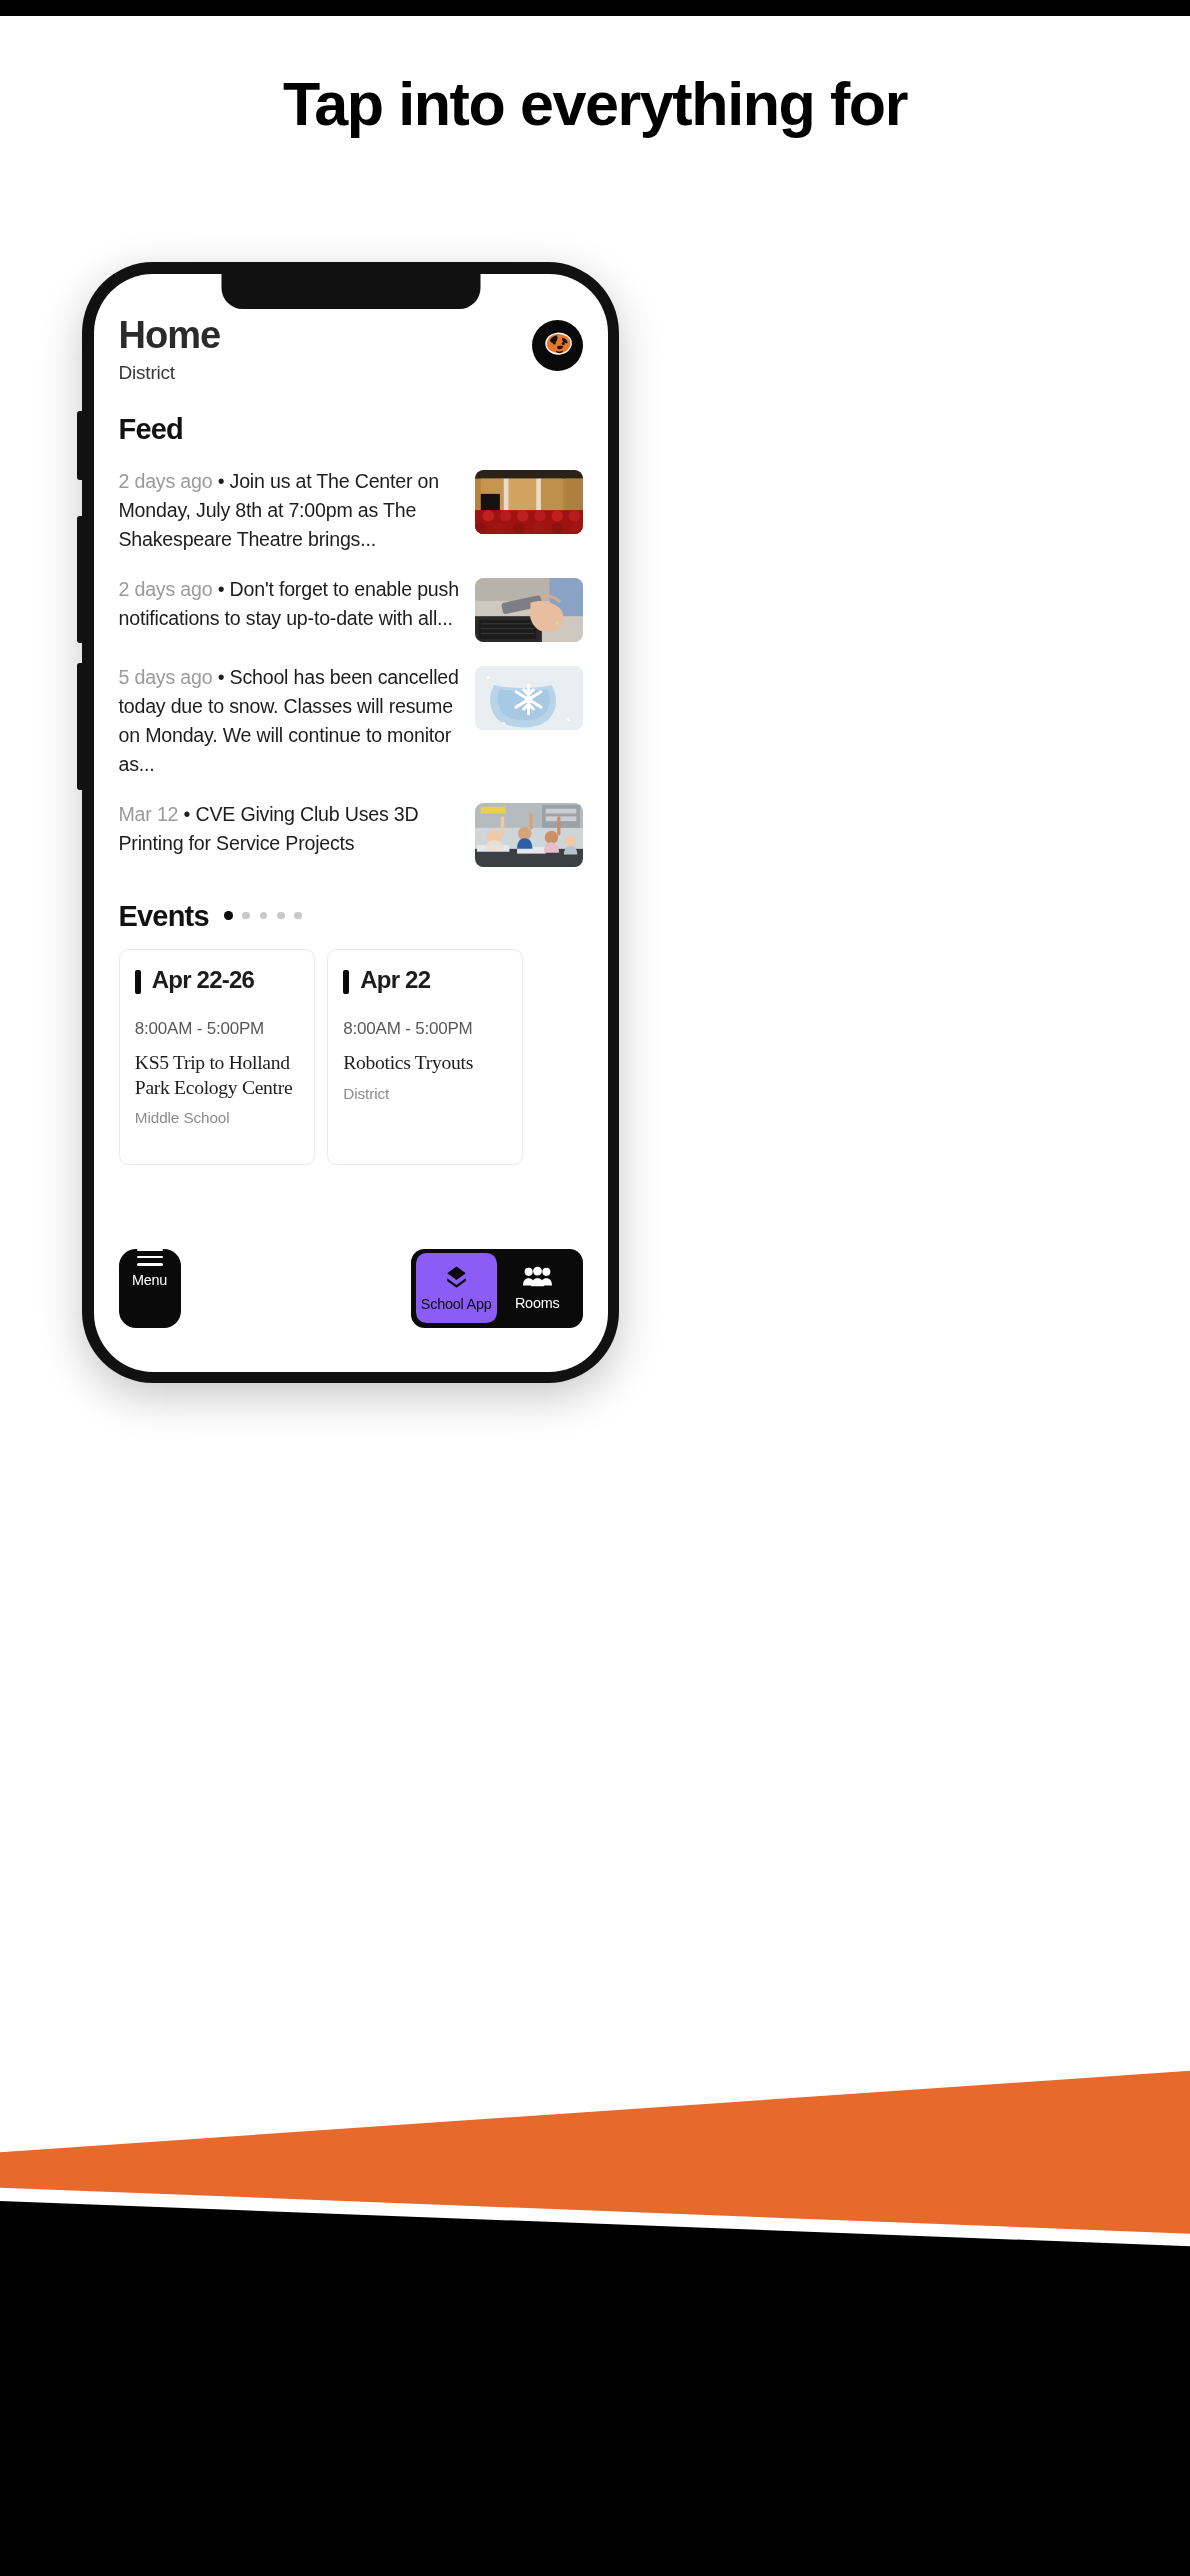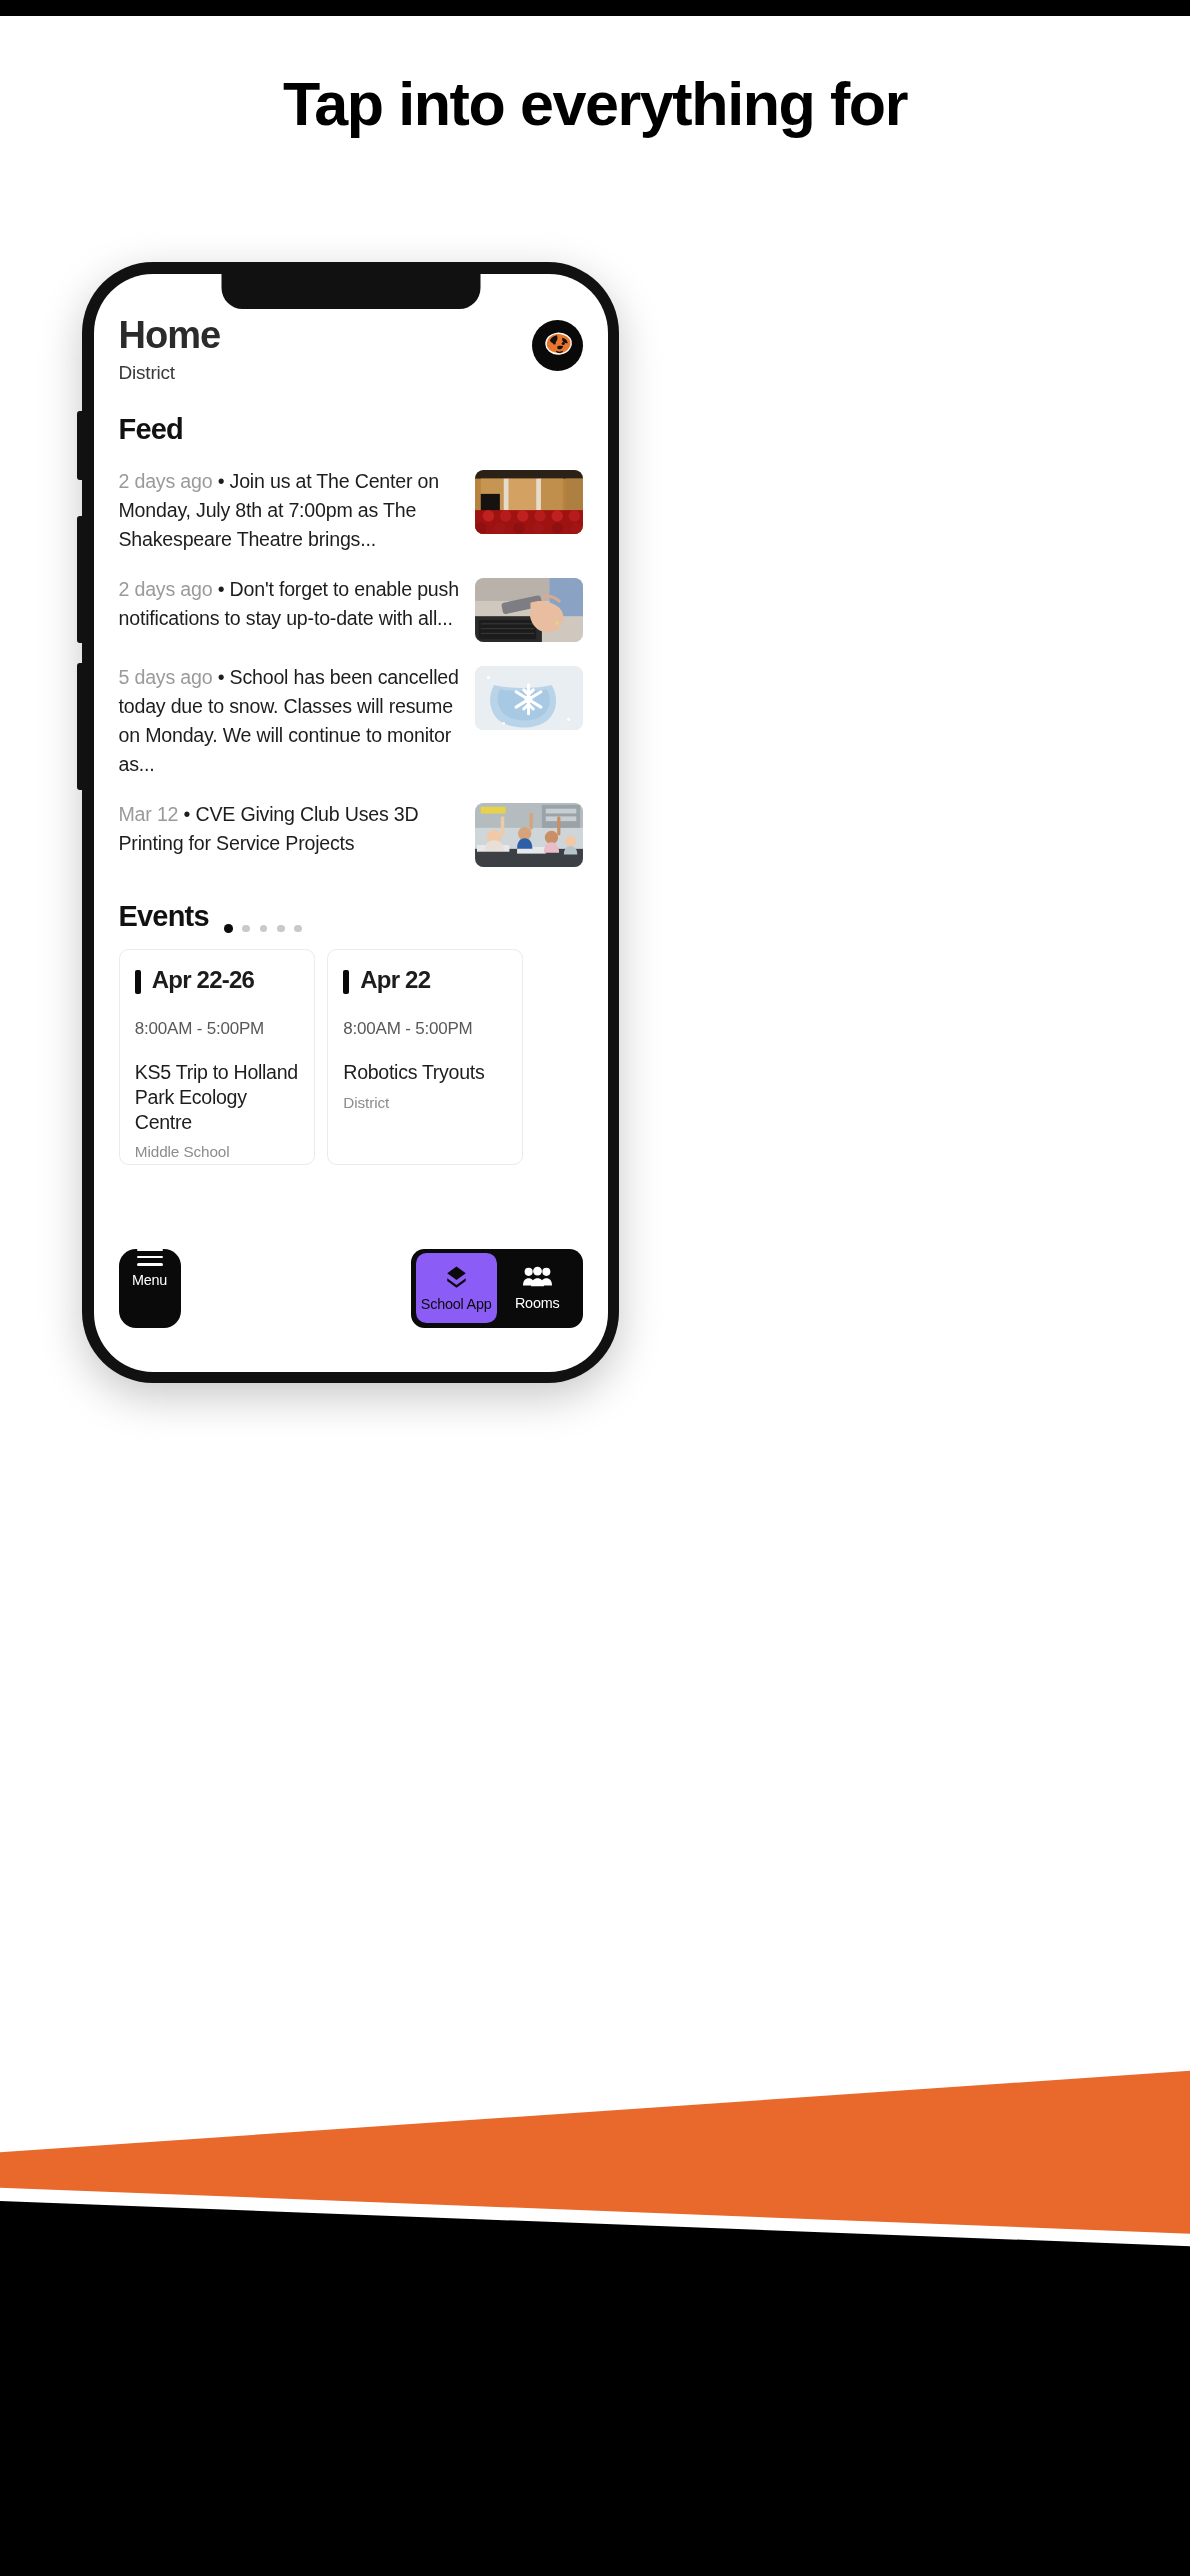--- a/index.html
+++ b/index.html
@@ -93,40 +93,40 @@
   }
   .feed-time { color:#9a9a9a; }
   .feed-bullet { color:#1d1d1d; }
   .feed-thumb {
     flex:0 0 auto; width:108px; height:64px;
     border-radius:8.6px; overflow:hidden; margin-top:2.9px;
     background:#dcdcdc;
   }
   .feed-thumb svg { display:block; width:108px; height:64px; }
 
-  #events-row { display:flex; align-items:flex-end; gap:15.3px; margin-top:33px; }
+  #events-row { display:flex; align-items:flex-start; gap:15.3px; margin-top:33px; }
   #events-heading { font-size:29px; font-weight:bold; letter-spacing:-0.8px; color:#111; }
   #event-dots { display:flex; align-items:center; gap:9.6px; margin-top:11.5px; }
   #event-dots .dot { width:7.7px; height:7.7px; border-radius:50%; background:#c9c9c9; }
   #event-dots .dot.active { background:#0c0c0c; width:8.6px; height:8.6px; }
 
   #event-cards { display:flex; gap:12.5px; margin-top:16.3px; }
   .event-card {
     flex:0 0 auto; width:196px; height:216px;
     border:1px solid #e9e9ef; border-radius:9.6px;
     background:#fff; padding:18px 15.3px 0 15.3px;
     position:relative;
   }
   .event-card .accent {
     position:absolute; left:15.3px; top:20px;
     width:5.8px; height:24px; background:#0a0a0a; border-radius:1.9px;
   }
   .event-date { font-size:24px; font-weight:bold; letter-spacing:-0.8px; color:#1c1c1c; margin-left:17px; line-height:1; }
   .event-time { font-size:17px; color:#585858; margin-top:27px; letter-spacing:-0.2px; }
-  .event-name { font-size:19.6px; color:#1d1d1d; margin-top:21px; line-height:1.27; letter-spacing:-0.3px; }
+  .event-name { font-size:19.6px; color:#1d1d1d; margin-top:12px; line-height:1.27; letter-spacing:-0.3px;font-family:Liberation Serif, serif; }
   .event-scope { font-size:15.3px; color:#8c8c8c; margin-top:8.6px; letter-spacing:-0.1px; }
 
   
   #bottom-nav {
     position:absolute; left:0; bottom:44px; width:514px;
     padding:0 25px;
     display:flex; align-items:flex-end; justify-content:space-between;
   }
   #menu-button {
     width:62px; height:79px; background:#0a0a0a; border-radius:17px;

